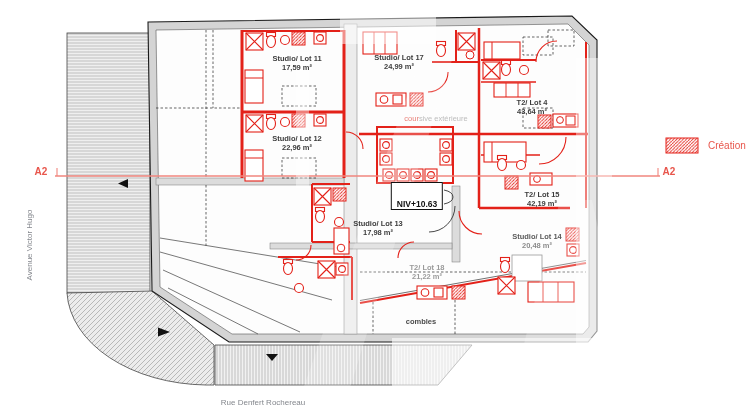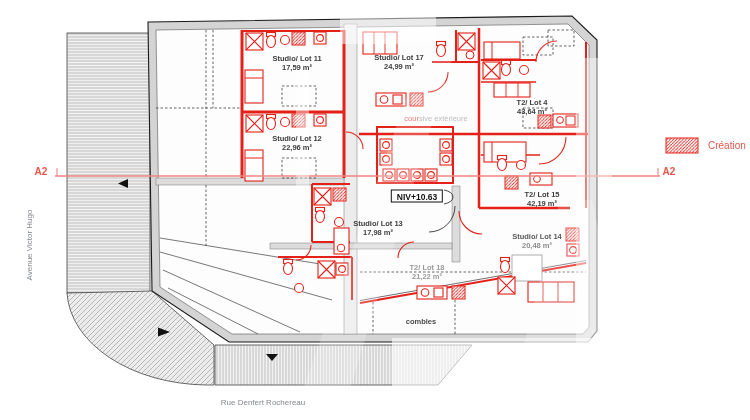--- a/index.html
+++ b/index.html
@@ -8,21 +8,21 @@
   #plan{position:absolute;left:0;top:0;}
   .lbl{position:absolute;transform:translate(-50%,-50%);text-align:center;
        font-size:7.5px;font-weight:700;color:#3c3c3c;line-height:1.25;white-space:nowrap;}
   .lbl .area{font-weight:700;}
   .lbl.gray,.lbl.gray .area{color:#9a9a9a;}
   .lbl.soft{color:#4a4a4a;}
   .lot14 .area{color:#8c8c8c;}
   .lot14 .rname{color:#5a5a5a;}
   .buand{white-space:normal;width:64px;font-size:7.5px;}
   .niv{position:absolute;transform:translate(-50%,-50%);background:#fff;border:1.3px solid #111;
-       padding:1px 5px 0;font-size:8.5px;font-weight:700;color:#111;white-space:nowrap;}
+       padding:16px 5px 0;font-size:8.5px;font-weight:700;color:#111;white-space:nowrap;}
   .street{position:absolute;font-size:8px;font-weight:400;color:#84878d;white-space:nowrap;}
   .street.vert{transform:translate(-50%,-50%) rotate(-90deg);}
   .street.horiz{transform:translate(-50%,-50%);}
   .a2{position:absolute;transform:translate(-50%,-50%);font-size:10px;font-weight:700;color:#e8554b;}
   .legendtxt{position:absolute;transform:translate(0,-50%);font-size:10px;color:#e8554b;}
   .cours{position:absolute;transform:translate(-50%,-50%);font-size:7.5px;white-space:nowrap;}
   .cours .p1{color:#e98079;margin-left:44px;}
   .cours .p2{color:#bdbdbd;}
 </style>
 </head>

